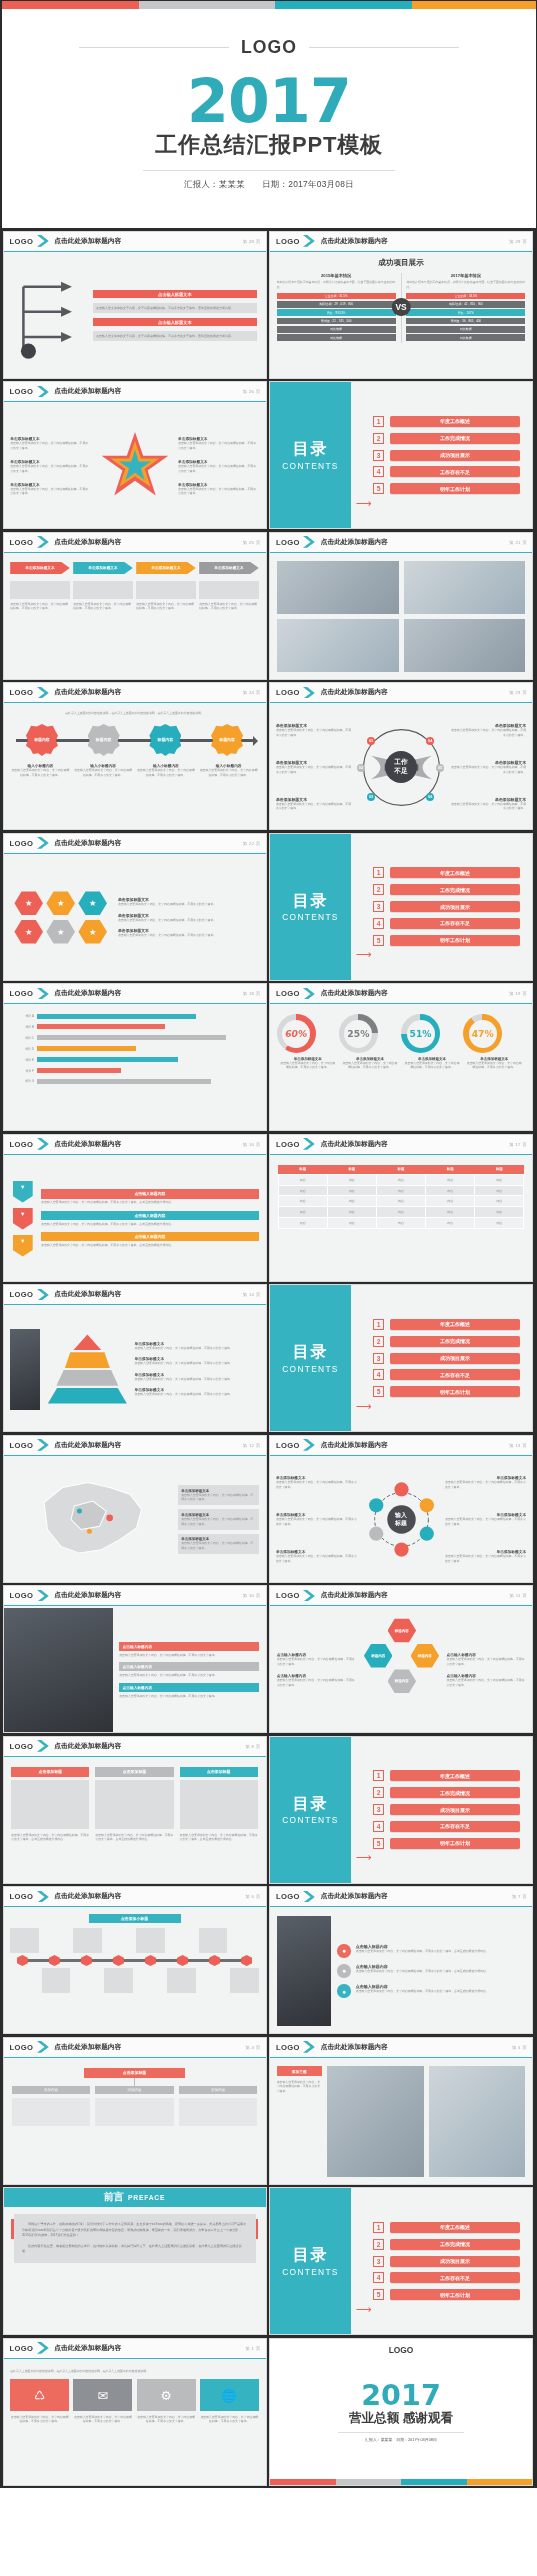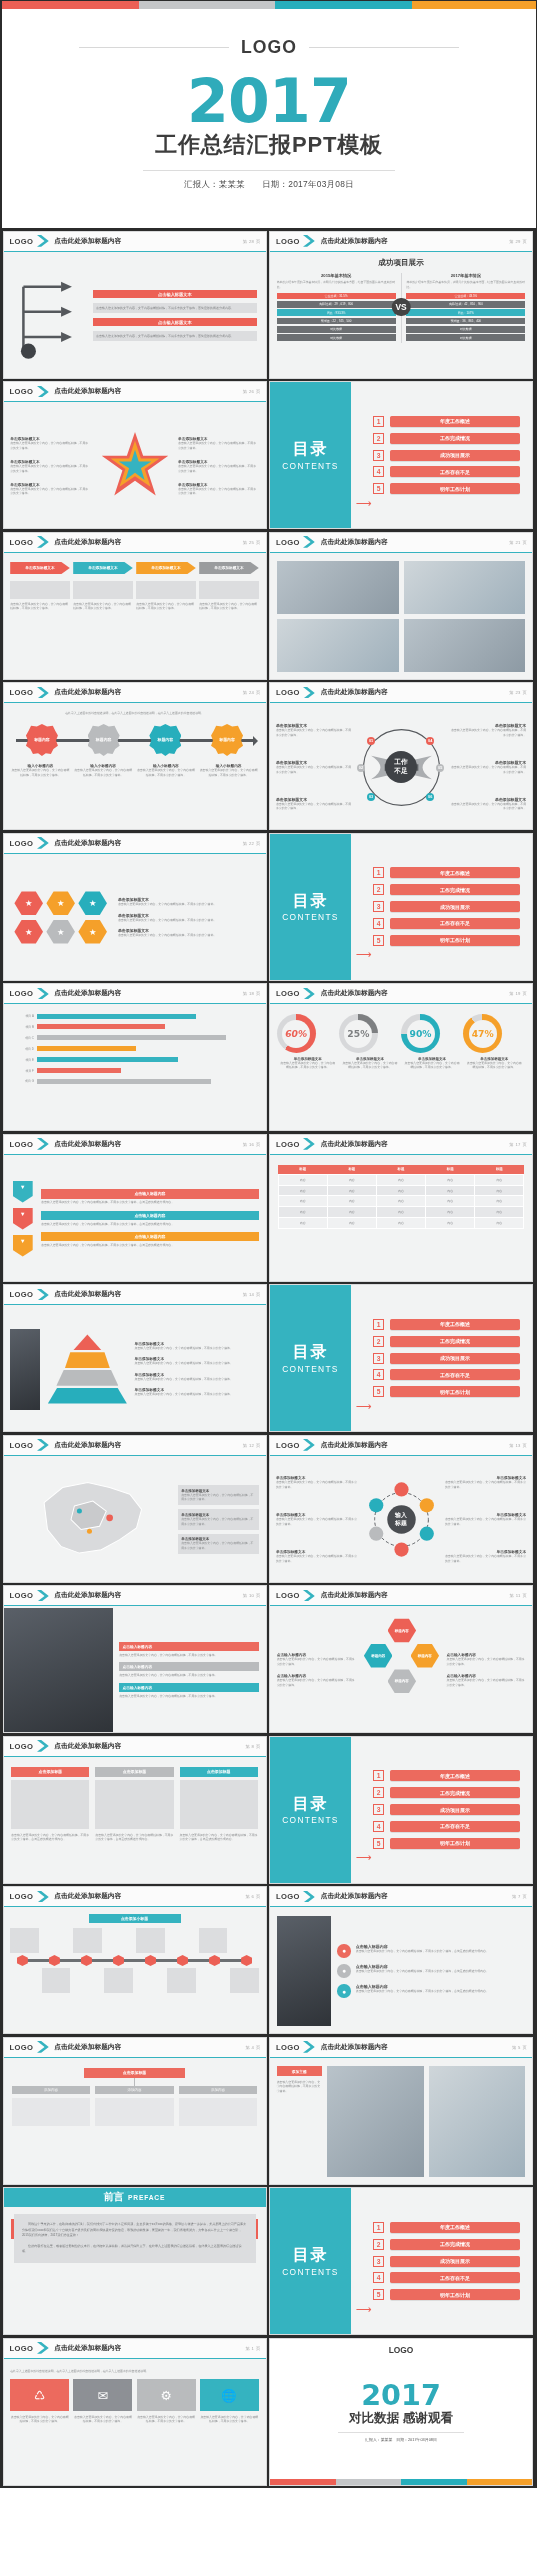--- a/index.html
+++ b/index.html
@@ -637,21 +637,21 @@
               <div style="width:28px;height:28px;border-radius:50%;background:#f2f3f3;display:flex;align-items:center;justify-content:center;">
                 <span style="color:#7d7f81;">25%</span>
               </div>
             </div>
             <div class="lbl" style="font-size:3.5px;margin-top:3.4px;">单击添加标题文本</div>
             <div class="tinytxt" style="padding:0 3.4px;">点击输入您要添加的文字内容，文字内容需概括精炼，不用多余的文字修饰。</div>
           </div>
             <div style="text-align:center;">
             <div class="donut" style="background:conic-gradient(#27aebc 0deg 270deg,#d7d8da 270deg 360deg);">
               <div style="width:28px;height:28px;border-radius:50%;background:#f2f3f3;display:flex;align-items:center;justify-content:center;">
-                <span style="color:#27aebc;">90%</span>
+                <span style="color:#27aebc;">51%</span>
               </div>
             </div>
             <div class="lbl" style="font-size:3.5px;margin-top:3.4px;">单击添加标题文本</div>
             <div class="tinytxt" style="padding:0 3.4px;">点击输入您要添加的文字内容，文字内容需概括精炼，不用多余的文字修饰。</div>
           </div>
             <div style="text-align:center;">
             <div class="donut" style="background:conic-gradient(#f5a02a 0deg 324deg,#d7d8da 324deg 360deg);">
               <div style="width:28px;height:28px;border-radius:50%;background:#f2f3f3;display:flex;align-items:center;justify-content:center;">
                 <span style="color:#f5a02a;">47%</span>
               </div>
@@ -1299,21 +1299,21 @@
       </div>
         </div>
       </div>
   </div>
     <div class="slide">
 
     <div class="s-body" style="top:0;">
         <div class="endslide" style="position:relative;">
       <div class="logo2">LOGO</div>
       <div class="yr">2017</div>
-      <div class="th">对比数据 感谢观看</div>
+      <div class="th">营业总额 感谢观看</div>
       <div class="rl"></div>
       <div class="by">汇报人：某某某　日期：2017年03月08日</div>
       <div class="endbar">
         <div class="a"></div>
         <div class="b"></div>
         <div class="c"></div>
         <div class="d"></div>
       </div>
         </div>
       </div>

